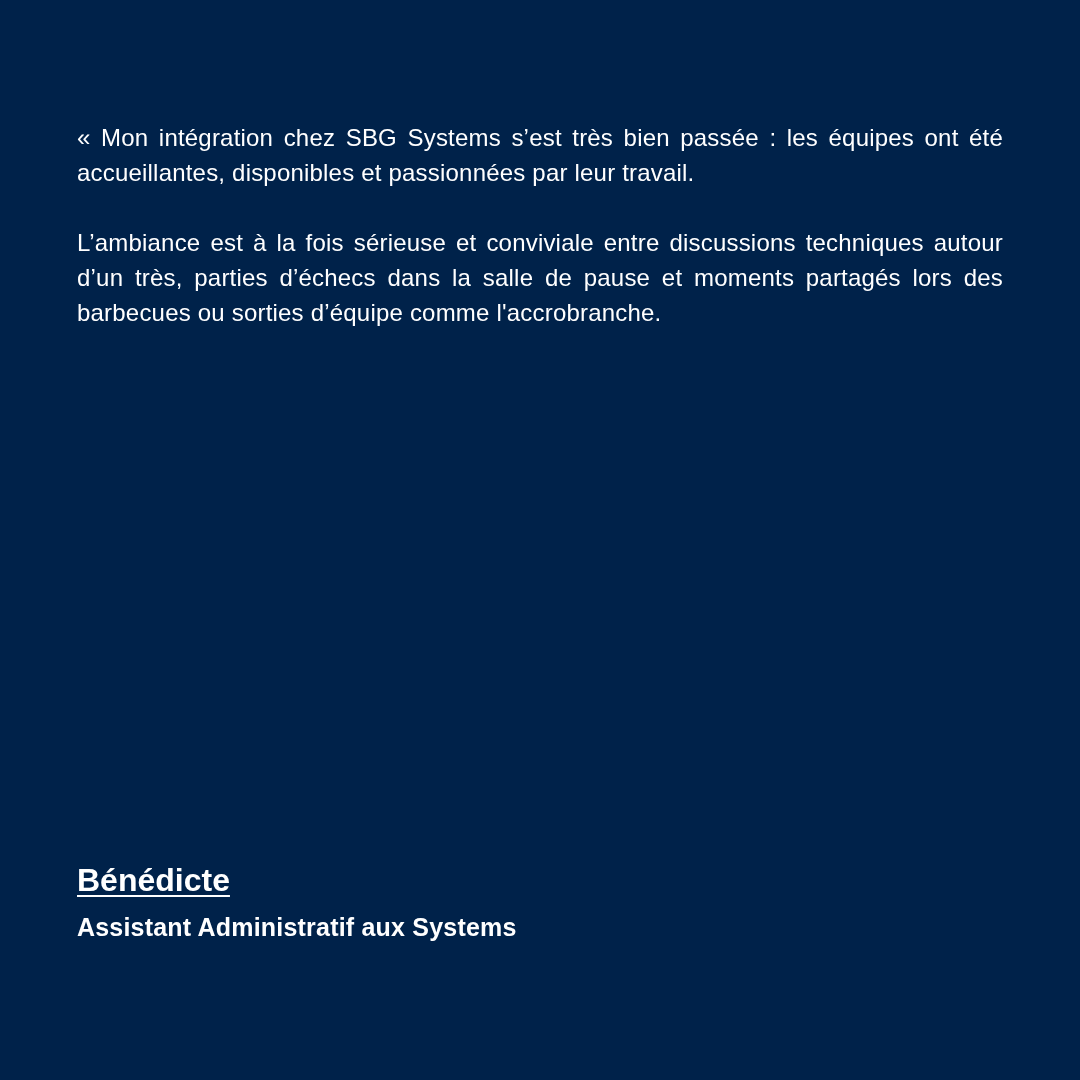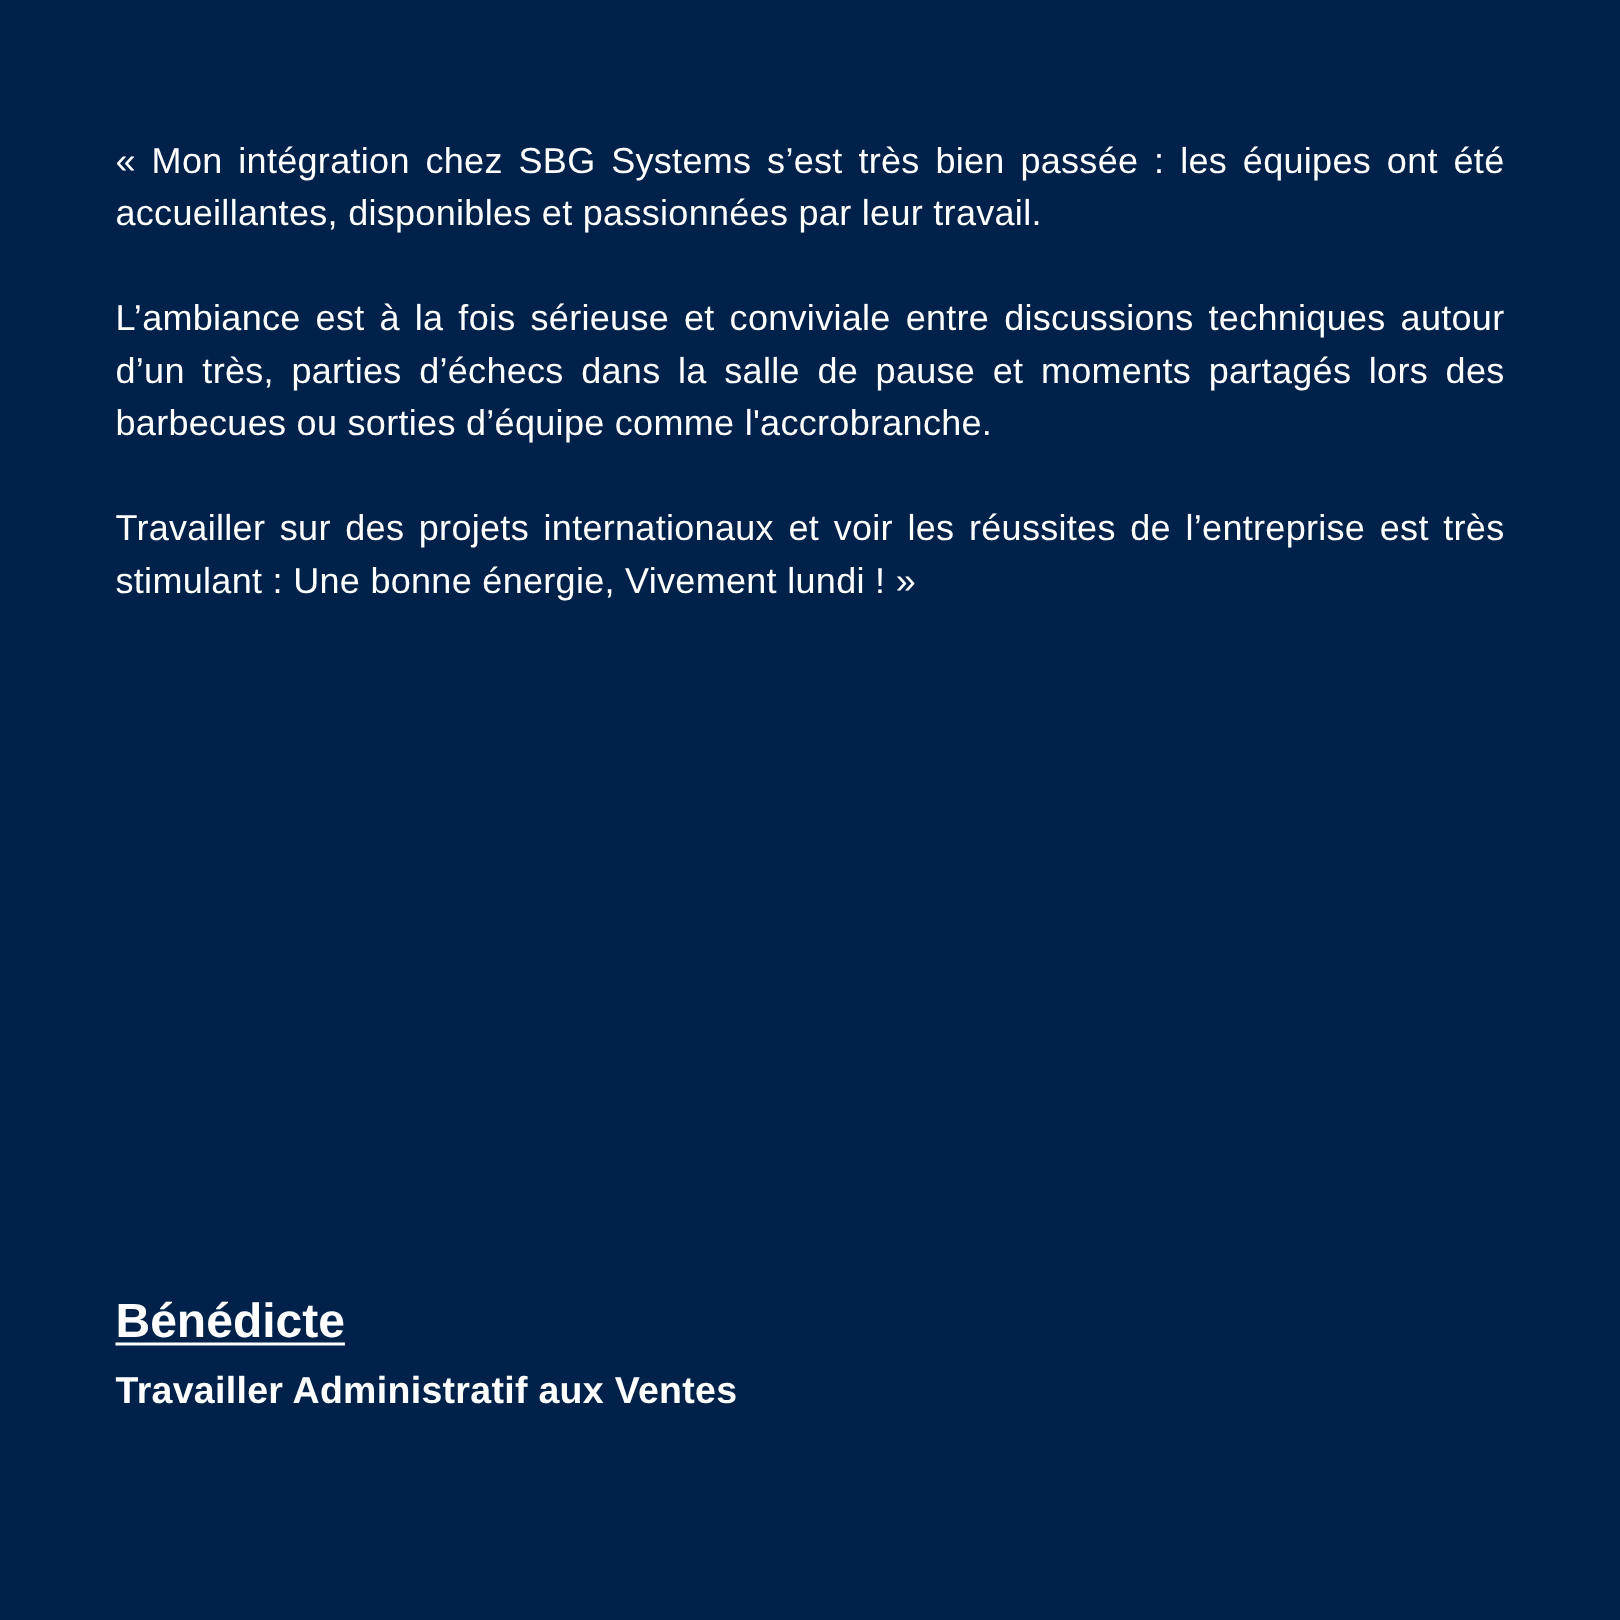--- a/index.html
+++ b/index.html
@@ -11,21 +11,21 @@
     }
     body {
       background: #00224a;
       color: #ffffff;
       font-family: "Liberation Sans", "DejaVu Sans", sans-serif;
       position: relative;
     }
     .quote {
       position: absolute;
       left: 77px;
-      top: 90px;
+      top: 120px;
       width: 926px;
     }
     .quote p {
       margin: 0 0 35px 0;
       font-size: 24px;
       line-height: 35px;
       text-align: justify;
       letter-spacing: 0.2px;
     }
     .author {
@@ -49,19 +49,18 @@
       margin: 8px 0 0 0;
       letter-spacing: 0.2px;
     }
   </style>
 </head>
 <body>
 
 <div class="quote">
   <p>« Mon intégration chez SBG Systems s’est très bien passée : les équipes ont été accueillantes, disponibles et passionnées par leur travail.</p>
   <p>L’ambiance est à la fois sérieuse et conviviale entre discussions techniques autour d’un très, parties d’échecs dans la salle de pause et moments partagés lors des barbecues ou sorties d’équipe comme l'accrobranche.</p>
-  <p>Travailler sur des projets internationaux et voir les réussites de l’entreprise est très stimulant : Une bonne énergie, Vivement lundi ! »</p>
 </div>
 
 <div class="author">
   <div class="author-name">Bénédicte</div>
-  <div class="author-role">Travailler Administratif aux Ventes</div>
+  <div class="author-role">Assistant Administratif aux Systems</div>
 </div>
 
 </body></html>

